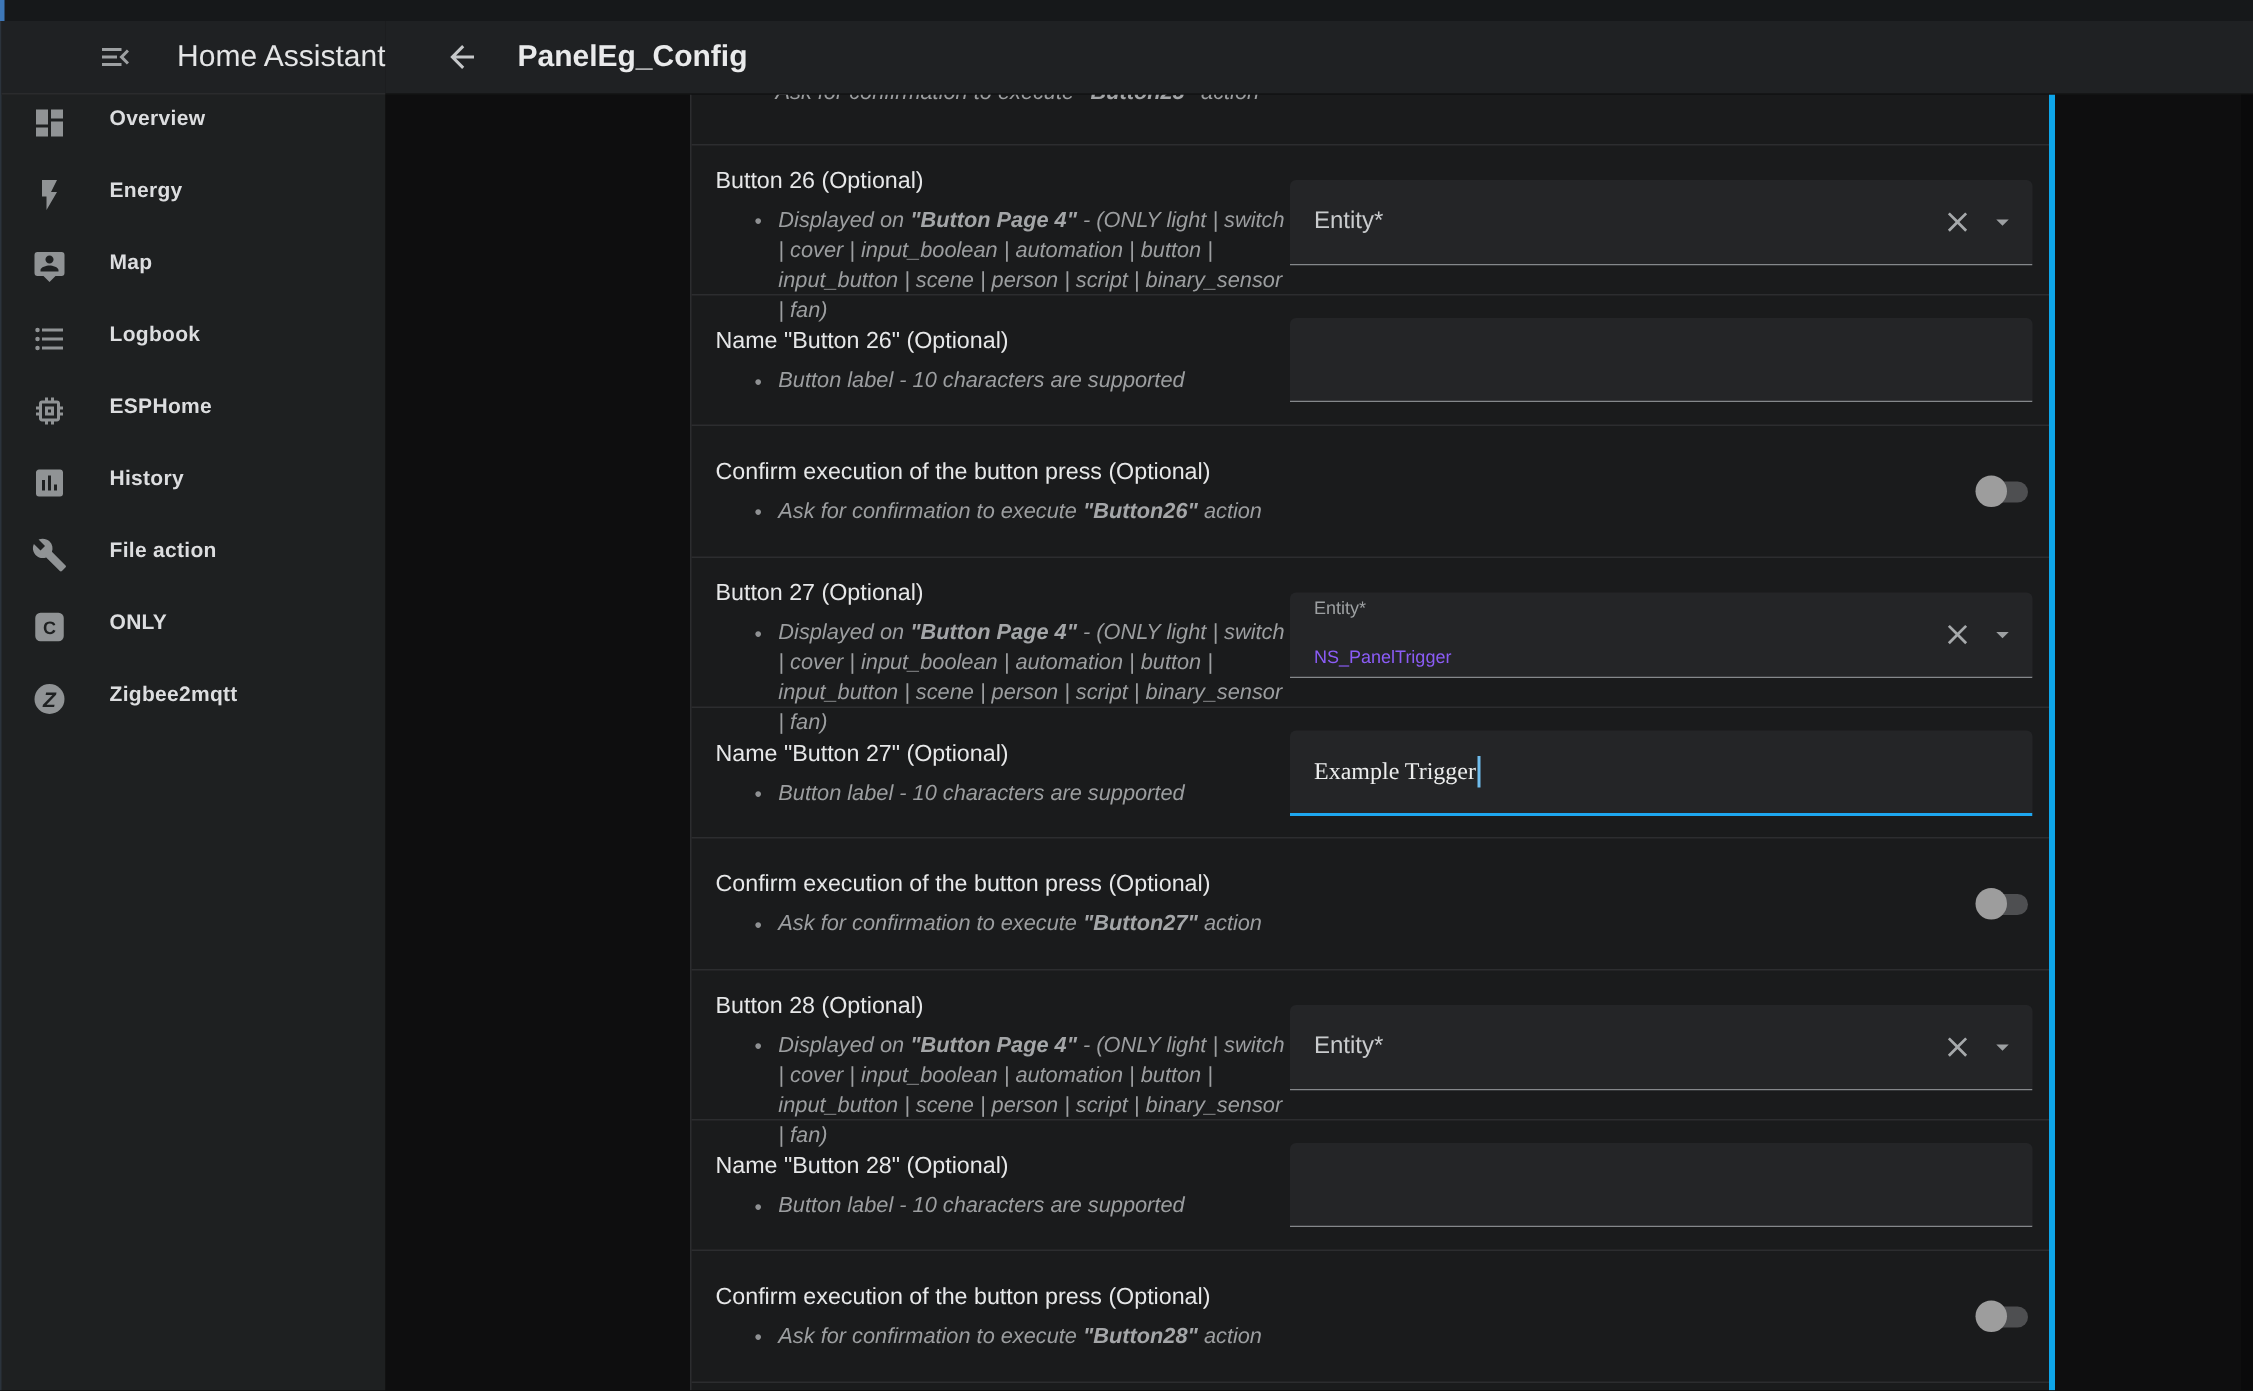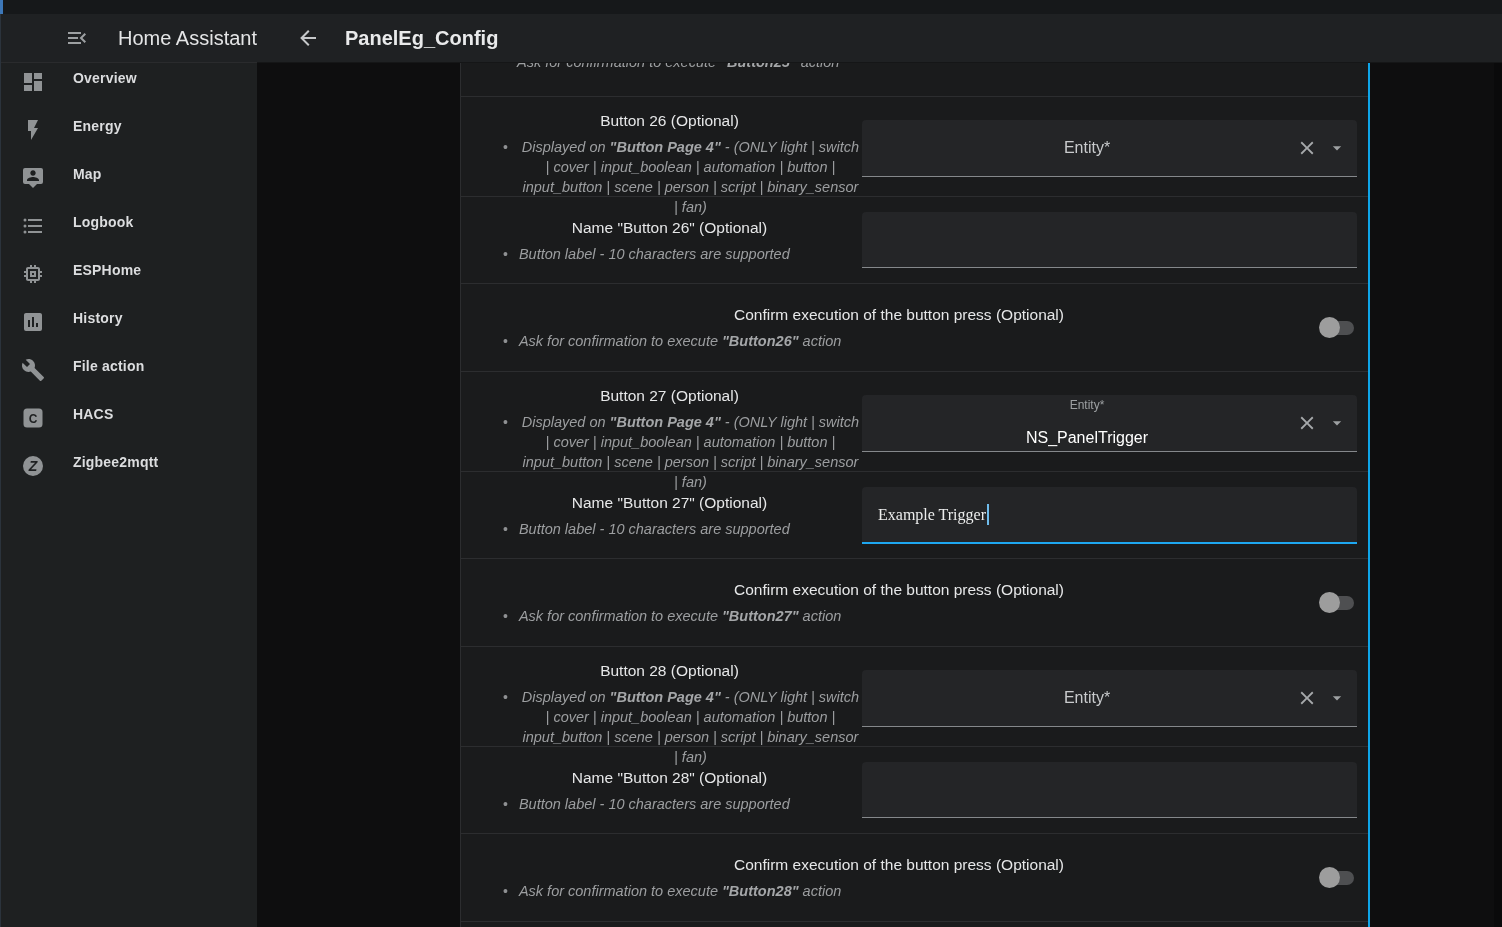--- a/index.html
+++ b/index.html
@@ -32,21 +32,21 @@
   .main-header { height:49px; flex:none; background:#1f2123; display:flex; align-items:center;
                  padding-left:39px; border-bottom:1px solid #151617; }
   .main-header .icon-btn { width:24px; height:24px; color:#c6c8ca; }
   .page-title { margin-left:25px; font-size:20px; font-weight:700; color:#e9eaeb; }
 
   .content { flex:1; position:relative; background:#0e0e0f; overflow:hidden; }
   .scroll-strip { position:absolute; top:0; right:0; bottom:0; width:8px; background:#0a0a0b; }
 
   
   .panel { margin-left:203px; width:910px; min-height:100%; background:#1a1b1c;
-           border-left:1px solid #2c2d2f; border-right:2px solid #0ea5e9;text-align:center; }
+           border-left:1px solid #2c2d2f; border-right:4px solid #0ea5e9; }
   .row { display:flex; border-bottom:1px solid #2c2d2f; }
   .row-clipped { height:34px; position:relative; overflow:hidden; }
   .clipped-text { position:absolute; top:-11px; left:56px; font-style:italic; color:#9c9ea0;
                   font-size:14.5px; line-height:20px; white-space:nowrap; }
   .row-entity { height:100px; }
   .row-name   { height:87px; }
   .row-toggle { height:88px; align-items:center; }
 
   .row-text { flex:1; min-width:0; padding-left:16px; }
   .row-entity .row-text { padding-top:13px; }
@@ -61,21 +61,21 @@
   .row-entity .row-control { padding-top:23px; }
   .row-name   .row-control { padding-top:15px;font-family:Liberation Serif, serif; }
 
   
   .select { height:57px; background:#242527; border-radius:4px 4px 0 0;
             border-bottom:1px solid #85888b; display:flex; align-items:center;
             padding:0 10px 0 16px; cursor:pointer; }
   .select-placeholder { flex:1; font-size:16px; color:#c9cbcd; }
   .select-texts { flex:1; display:flex; flex-direction:column; justify-content:center; }
   .float-label { font-size:12px; color:#9da0a2; line-height:15px; }
-  .select-value { font-size:16px; color:#ffffff; line-height:20px; margin-top:15px; }
+  .select-value { font-size:12px; color:#8b5cf6; line-height:20px; margin-top:15px; }
   .select-icons { display:flex; align-items:center; gap:9px; }
   .select-icons .icon-btn { width:22px; height:22px; color:#a6a9ab; }
   .select-icons .caret { width:20px; height:20px; color:#9da0a2; }
 
   
   .textfield { height:56px; background:#242527; border-radius:4px 4px 0 0;
                border-bottom:1px solid #85888b; display:flex; align-items:center;
                padding:0 16px; font-size:16px; color:#eceded; cursor:text; }
   .textfield.focused { border-bottom:2px solid #1ea7f0; height:57px; }
   .caret-line { display:inline-block; width:2px; height:21px; background:#6fbcec;
@@ -165,21 +165,21 @@
           </span>
         <span class="side-label">File action</span>
       </div>
       <div class="side-item">
         <span class="side-icon">
             <svg viewBox="0 0 24 24">
               <rect x="2.5" y="2.5" width="19" height="19" rx="3.5" fill="currentColor"></rect>
               <text x="12" y="16.5" text-anchor="middle" font-size="12" font-weight="bold" fill="#1e2021" font-family="Liberation Sans, sans-serif">C</text>
             </svg>
           </span>
-        <span class="side-label">HACS</span>
+        <span class="side-label">ONLY</span>
       </div>
       <div class="side-item">
         <span class="side-icon">
             <svg viewBox="0 0 24 24">
               <circle cx="12" cy="12" r="10" fill="currentColor"></circle>
               <text x="12" y="17" text-anchor="middle" font-size="14" font-weight="bold" font-style="italic" fill="#1e2021" font-family="Liberation Sans, sans-serif">Z</text>
             </svg>
           </span>
         <span class="side-label">Zigbee2mqtt</span>
       </div>

